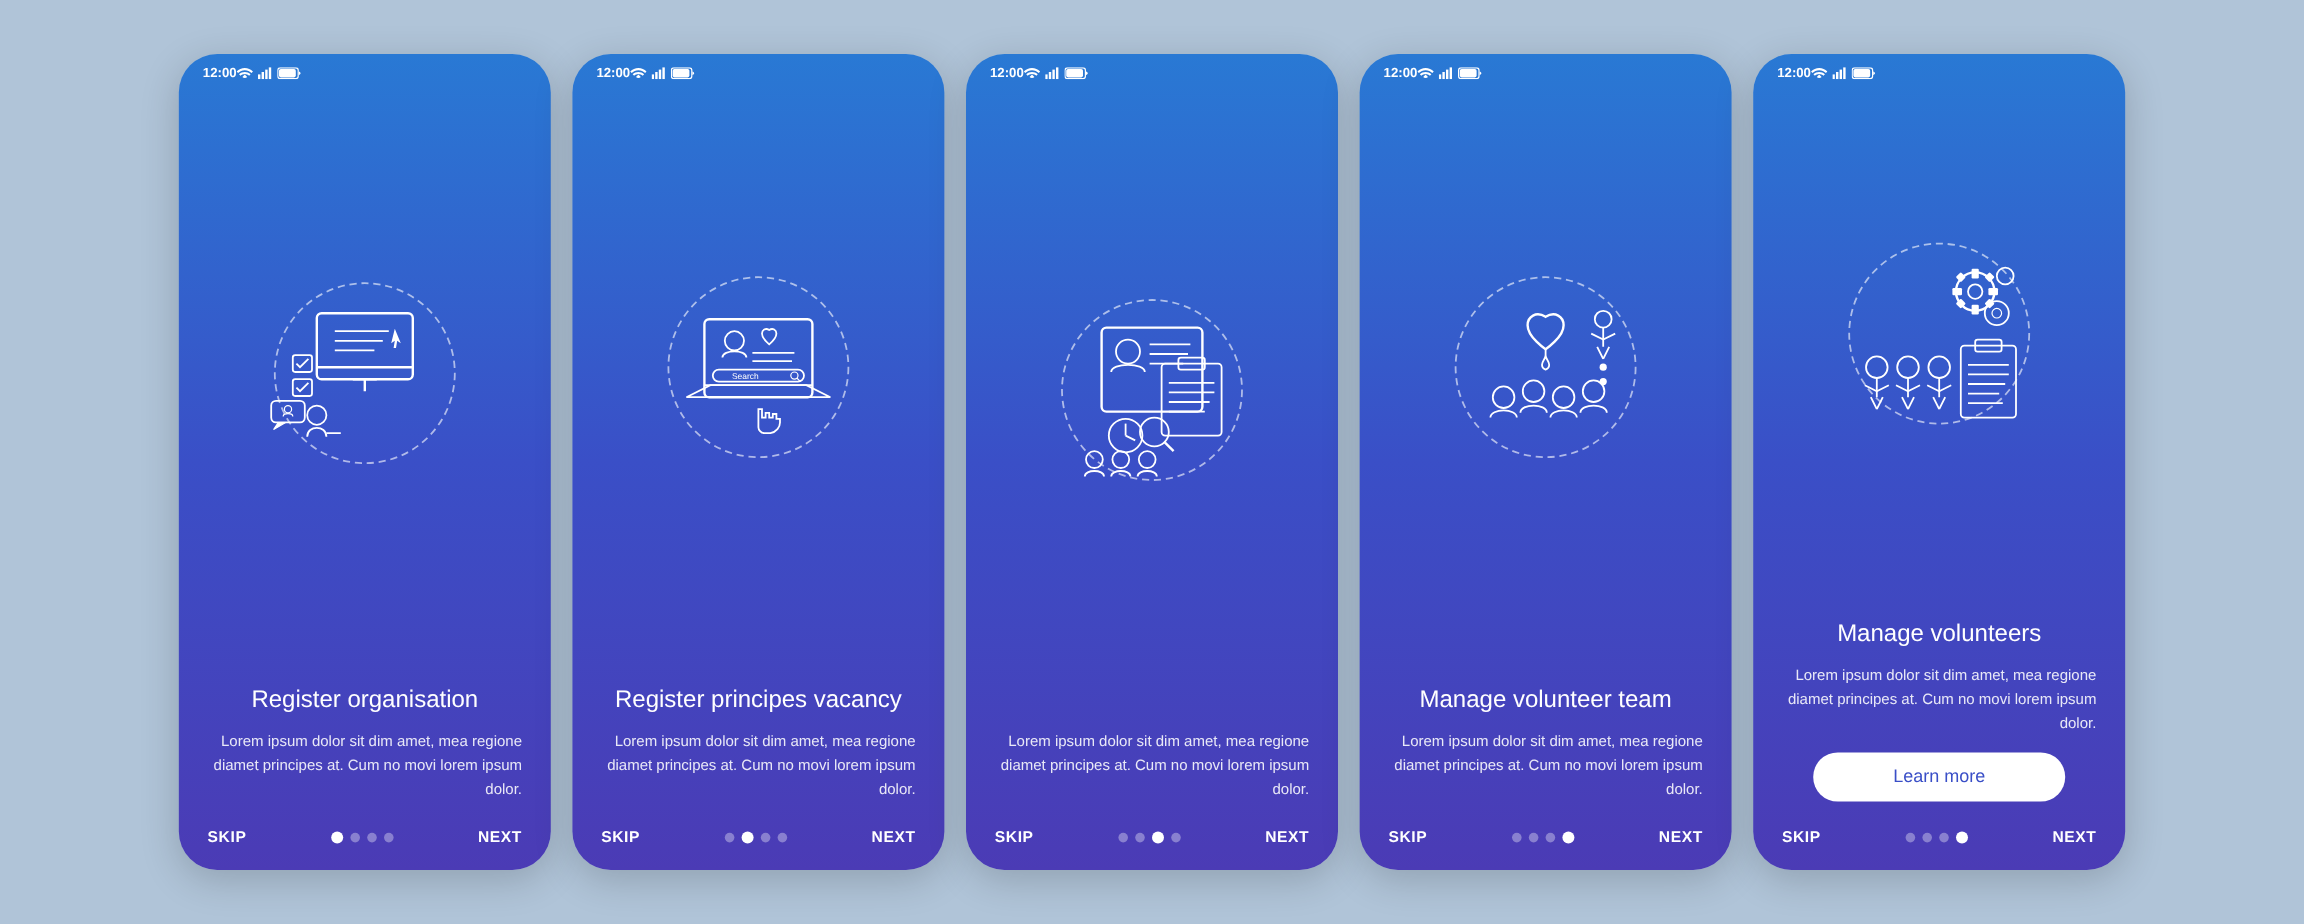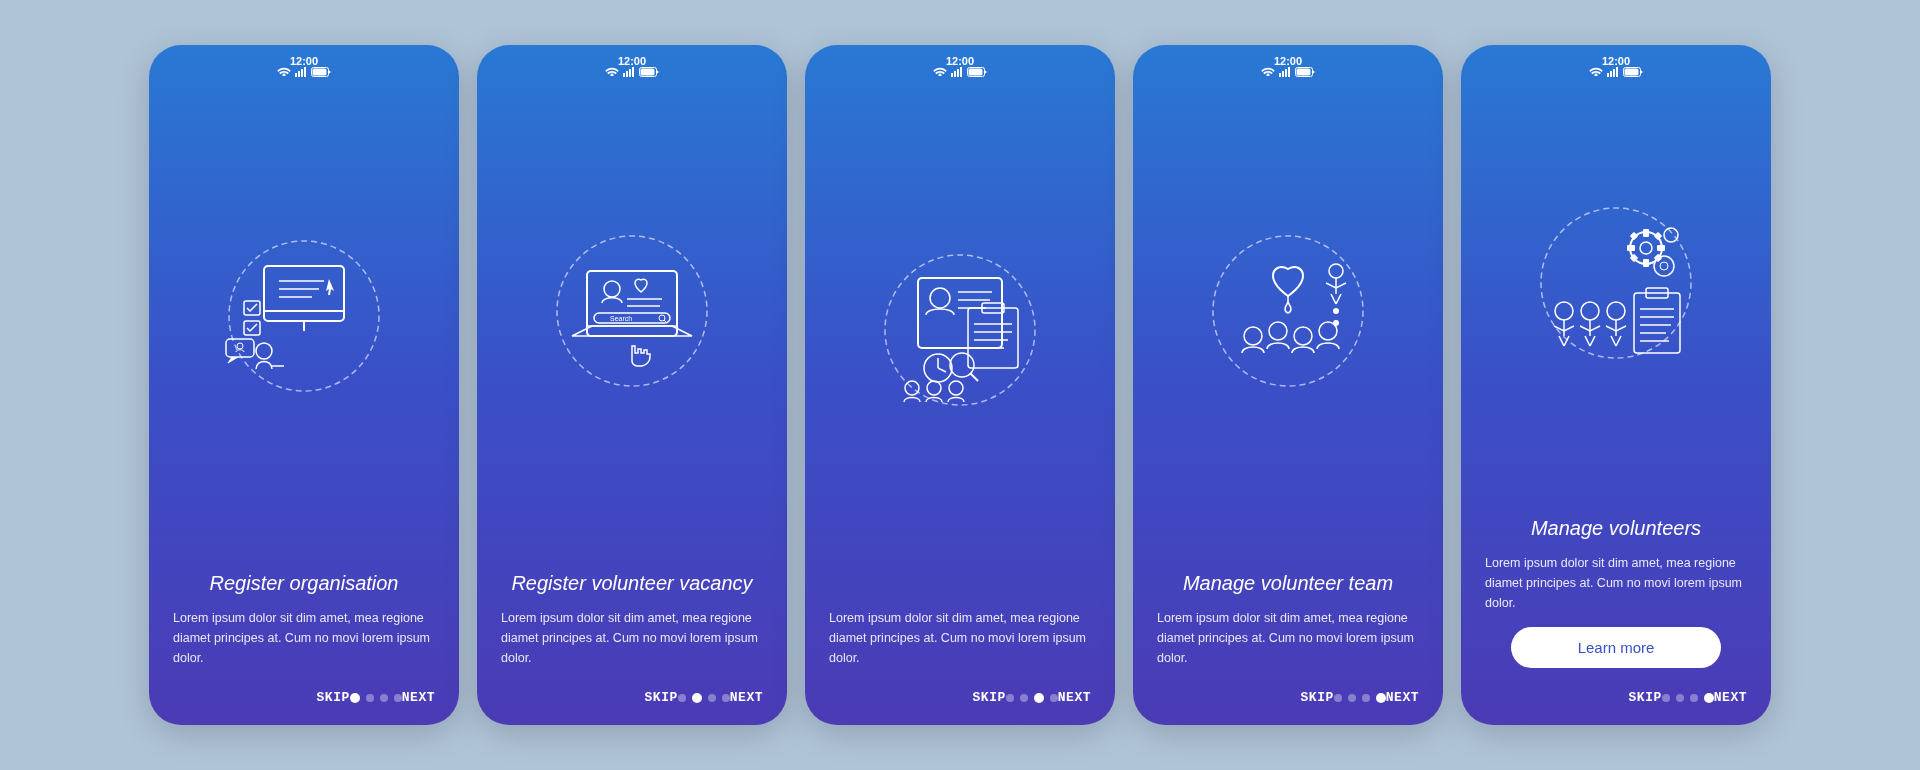--- a/index.html
+++ b/index.html
@@ -39,21 +39,20 @@
     .gradient-4 { background: linear-gradient(180deg, #2979d4 0%, #3a4fc7 50%, #4b3bb5 100%); }
     .gradient-5 { background: linear-gradient(180deg, #2979d4 0%, #3a4fc7 50%, #4b3bb5 100%); }
 
     .status-bar {
       display: flex;
       align-items: center;
       padding: 10px 20px 4px;
       color: white;
       font-size: 11px;
       font-weight: 600;
-      flex-direction: column;
     }
 
     .status-icons {
       display: flex;
       gap: 4px;
       align-items: center;
     }
 
     .icon-area {
       flex: 1;
@@ -73,53 +72,51 @@
       color: white;
       text-align: center;
     }
 
     .screen-title {
       font-size: 20px;
       font-weight: 500;
       margin-bottom: 12px;
       line-height: 1.3;
       color: white;
-      font-style: italic;
     }
 
     .screen-body {
       font-size: 12.5px;
       color: rgba(255,255,255,0.88);
       line-height: 1.6;
-      text-align: left;
+      text-align: right;
     }
 
     .learn-more-btn {
       display: block;
       margin: 14px auto 0;
       background: white;
       color: #3a4fc7;
       border: none;
       border-radius: 30px;
       padding: 12px 40px;
       font-size: 15px;
       font-weight: 500;
       cursor: pointer;
       width: 80%;
       text-align: center;
     }
 
     .bottom-nav {
       display: flex;
-      justify-content: flex-end;
+      justify-content: space-between;
       align-items: center;
       padding: 14px 24px 20px;
       margin-top: auto;
       color: white;
-      font-family: Liberation Mono, monospace;
     }
 
     .nav-btn {
       font-size: 13px;
       font-weight: 600;
       color: white;
       letter-spacing: 0.5px;
       cursor: pointer;
     }
 
@@ -253,21 +250,21 @@
 
         <rect x="62" y="92" width="76" height="10" rx="5" stroke="white" stroke-width="1.5" fill="none"></rect>
         <text x="78" y="100" fill="white" font-size="7" font-family="Arial">Search</text>
         <circle cx="130" cy="97" r="3" stroke="white" stroke-width="1" fill="none"></circle>
         <line x1="132" y1="99" x2="135" y2="102" stroke="white" stroke-width="1"></line>
 
         <path d="M100 140 L100 125 L103 125 L103 132 L106 132 L106 128 L109 128 L109 132 L112 132 L112 129 L115 129 L115 133 L118 133 L118 136 C118 140 115 144 110 145 L105 145 C102 145 100 142 100 140Z" stroke="white" stroke-width="1.5" fill="none"></path>
       </svg>
     </div>
     <div class="text-area">
-      <div class="screen-title">Register volunteer vacancy</div>
+      <div class="screen-title">Register principes vacancy</div>
       <div class="screen-body">Lorem ipsum dolor sit dim amet, mea regione diamet principes at. Cum no movi lorem ipsum dolor.</div>
     </div>
     <div class="bottom-nav">
       <span class="nav-btn">SKIP</span>
       <div class="dots">
         <div class="dot"></div>
         <div class="dot active"></div>
         <div class="dot"></div>
         <div class="dot"></div>
       </div>

